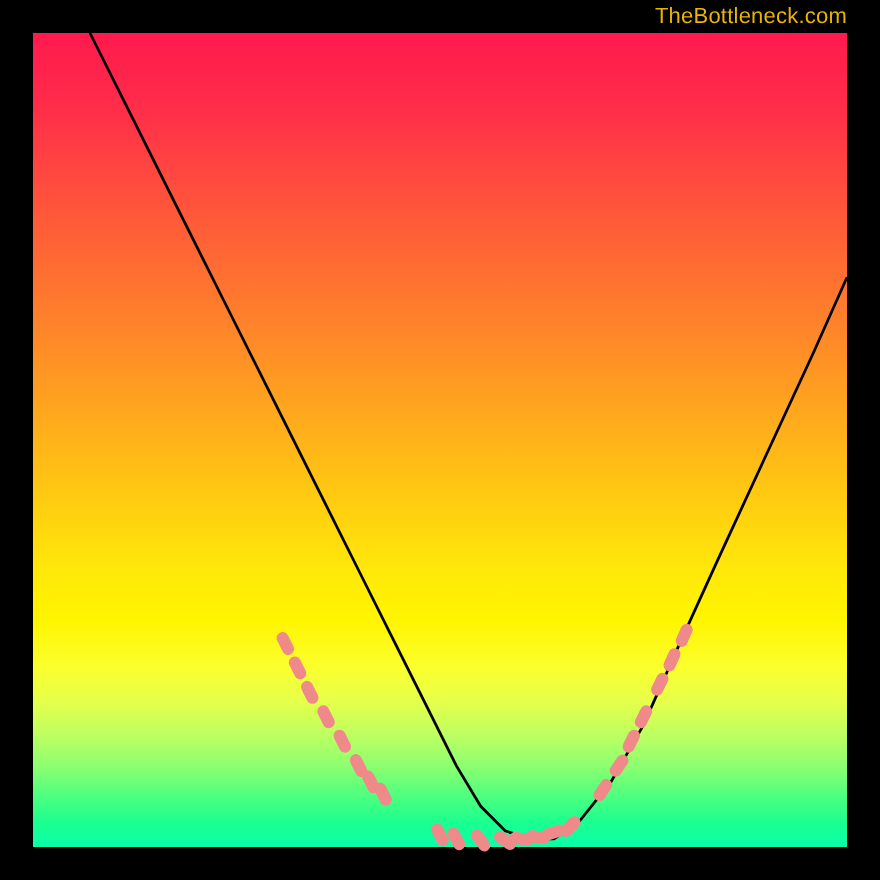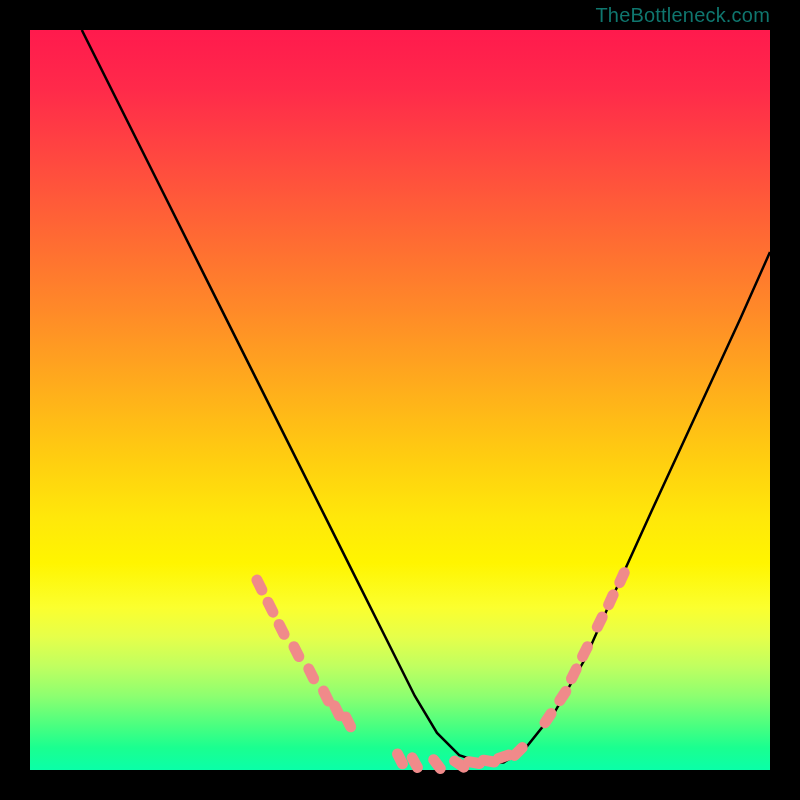--- a/index.html
+++ b/index.html
@@ -43,21 +43,21 @@
       #8dff70 90%,
       #4aff80 94%,
       #1aff90 97%,
       #0affa8 100%
     );
   }
   .attribution {
     position: absolute;
     top: 4px;
     right: 30px;
-    color: #0f766e;
+    color: #eab308;
     font-size: 20px;
     font-weight: 500;
     letter-spacing: 0.2px;
   }
   svg.overlay {
     position: absolute;
     top: 30px;
     left: 30px;
     width: 740px;
     height: 740px;

